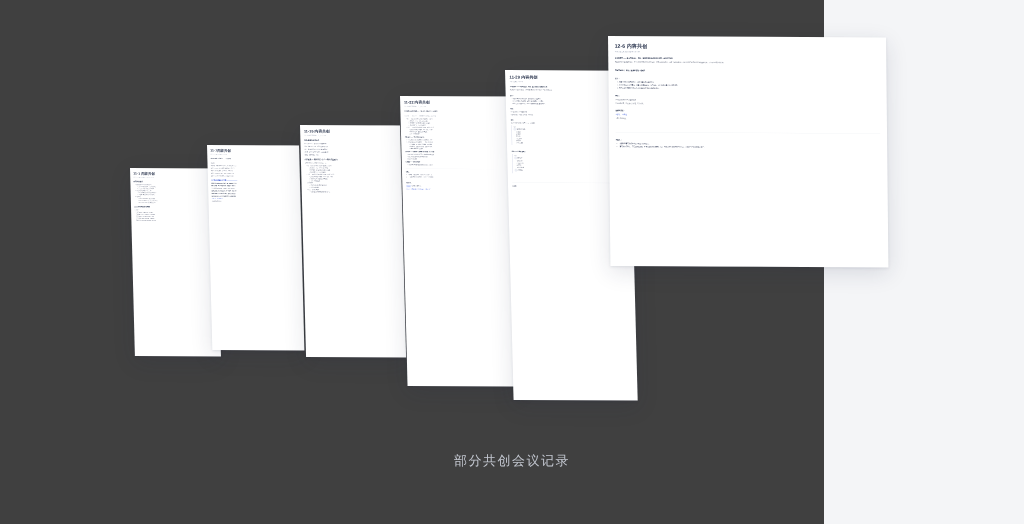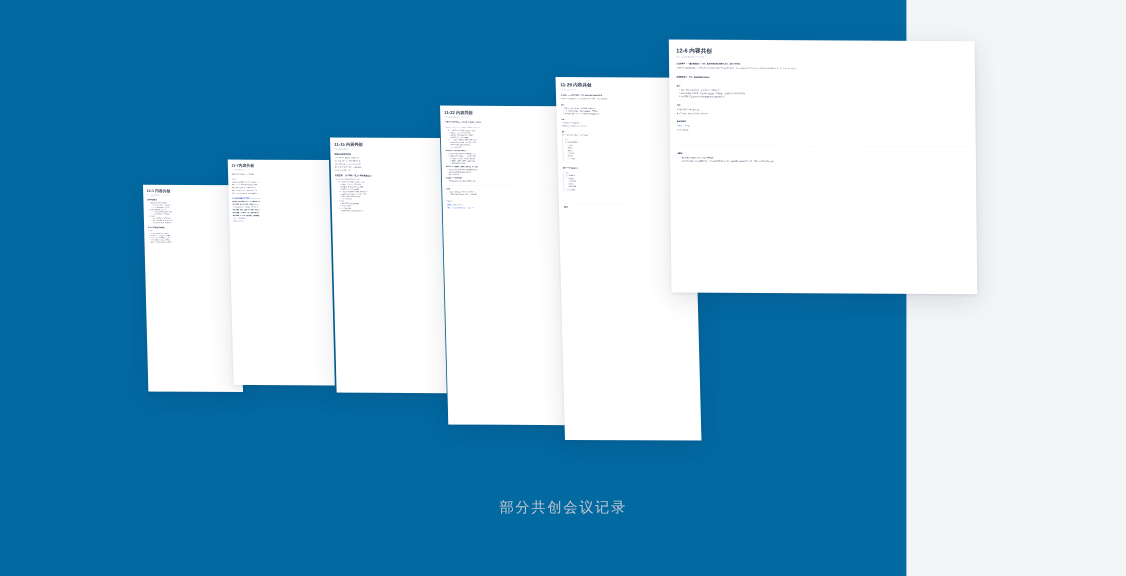--- a/index.html
+++ b/index.html
@@ -11,21 +11,21 @@
     height: 524px;
     overflow: hidden;
     background: #f4f5f7;
     font-family: "Liberation Sans", "DejaVu Sans", sans-serif;
   }
 
   #stage {
     position: relative;
     width: 824px;
     height: 524px;
-    background: #0369a1;
+    background: #404040;
   }
 
   
   .card {
     position: absolute;
     background: #ffffff;
     box-shadow: 0 6px 22px rgba(30, 40, 70, 0.13), 0 1px 3px rgba(30,40,70,0.10);
     overflow: hidden;
     transform-origin: top left;
     box-sizing: border-box;

